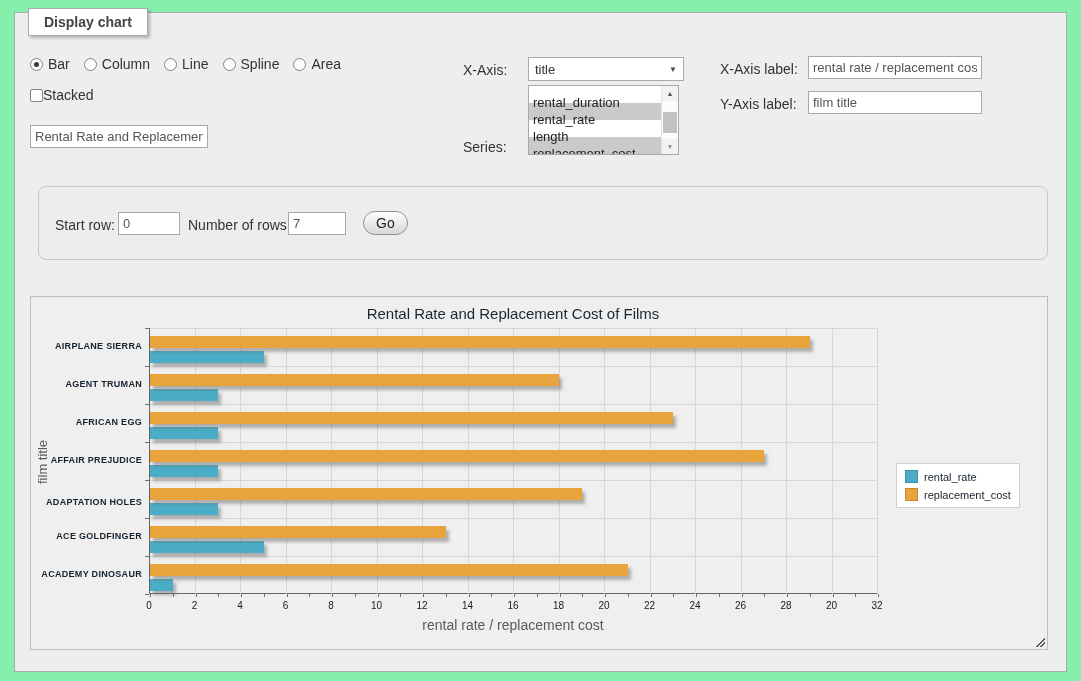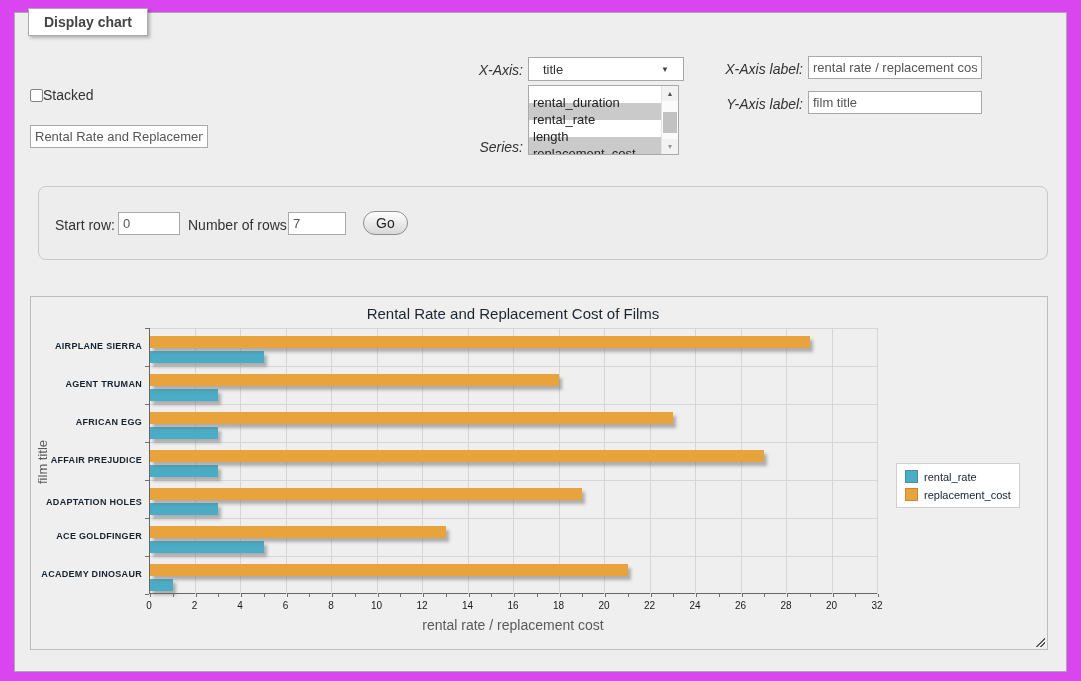--- a/index.html
+++ b/index.html
@@ -1,46 +1,46 @@
 <!DOCTYPE html>
 <html><head>
 <meta charset="utf-8">
 <style>
   * { box-sizing: border-box; margin: 0; padding: 0; }
   body { background: #ffffff; font-family: "Liberation Sans", sans-serif; }
-  .page { position: relative; width: 1081px; height: 681px; background: #d946ef; overflow: hidden; }
+  .page { position: relative; width: 1081px; height: 681px; background: #86efac; overflow: hidden; }
 
   
   .fieldset { position: absolute; left: 14px; top: 12px; width: 1053px; height: 660px;
               background: #eeeeee; border: 1px solid #a9a9a9; }
   .legendbox { position: absolute; left: 28px; top: 8px; padding: 5px 15px;
                background: #ffffff; border: 1px solid #ababab;
                box-shadow: 2px 2px 3px rgba(0,0,0,0.25);
                font-size: 14px; font-weight: bold; color: #444; z-index: 5; }
 
   
   .label { position: absolute; font-size: 14px; color: #333; white-space: nowrap; }
-  .r-label { text-align: right; font-style: italic; }
+  .r-label { text-align: left; }
   .radios { position: absolute; left: 30px; top: 56px; display: flex; align-items: center; gap: 14px;
             font-size: 14px; color: #333; }
   .radio-item { display: flex; align-items: center; gap: 5px; cursor: default; }
   .radio { width: 13px; height: 13px; border: 1px solid #848484; border-radius: 50%;
            background: #fdfdfd; position: relative; }
   .radio.checked::after { content: ""; position: absolute; left: 3px; top: 3px; width: 5px; height: 5px;
            border-radius: 50%; background: #3b3b3b; }
   .stacked-row { position: absolute; left: 30px; top: 87px; display: flex; align-items: center; gap: 0;
            font-size: 14px; color: #333; }
   .checkbox { width: 13px; height: 13px; border: 1px solid #848484; border-radius: 2px; background: #fdfdfd; }
 
   input.txt { position: absolute; border: 1px solid #a9a9a9; background: #fff; color: #555;
               font-family: "Liberation Sans", sans-serif; font-size: 13px; padding: 2px 4px; height: 23px; }
 
   .select { position: absolute; left: 528px; top: 57px; width: 156px; height: 24px; background: #fff;
             border: 1px solid #a9a9a9; font-size: 13px; color: #333; display: flex; align-items: center;
-            padding: 0 14px; justify-content: space-between; }
+            padding: 0 6px; justify-content: space-between; }
   .sel-arrow { font-size: 8px; color: #444; }
 
   .listbox { position: absolute; left: 528px; top: 85px; width: 151px; height: 70px; background: #fff;
              border: 1px solid #a9a9a9; display: flex; }
   .opts { flex: 1; overflow: hidden; }
   .opt { height: 17px; line-height: 17px; font-size: 13px; color: #222; padding: 8px 4px; white-space: nowrap; }
   .opt.selected { background: #cacaca; }
   .scrollbar { width: 17px; background: #f7f7f7; border-left: 1px solid #e3e3e3; display: flex; flex-direction: column; }
   .sb-btn { height: 15px; background: #f2f2f2; display: flex; align-items: center; justify-content: center;
             font-size: 7px; color: #505050; }
@@ -82,20 +82,42 @@
                  background: repeating-linear-gradient(135deg, #555 0, #555 1px, transparent 1px, transparent 3px);
                  clip-path: polygon(100% 0, 100% 100%, 0 100%); cursor: nwse-resize; }
 </style>
 </head>
 <body>
 
 <div class="page">
   <div class="fieldset"></div>
   <div class="legendbox">Display chart</div>
 
+  <div class="radios" id="radios">
+      <span class="radio-item">
+        <span class="radio checked"></span>
+        <span>Bar</span>
+      </span>
+      <span class="radio-item">
+        <span class="radio"></span>
+        <span>Column</span>
+      </span>
+      <span class="radio-item">
+        <span class="radio"></span>
+        <span>Line</span>
+      </span>
+      <span class="radio-item">
+        <span class="radio"></span>
+        <span>Spline</span>
+      </span>
+      <span class="radio-item">
+        <span class="radio"></span>
+        <span>Area</span>
+      </span>
+    </div>
 
   <div class="stacked-row">
     <span class="checkbox"></span>
     <span>Stacked</span>
   </div>
 
   <input class="txt" style="left: 30px; top: 125px; width: 178px;" value="Rental Rate and Replacement Cost of Films">
 
   <div class="label r-label" style="left:463px; top:62px; width:60px;">X-Axis:</div>
   <div class="select">

